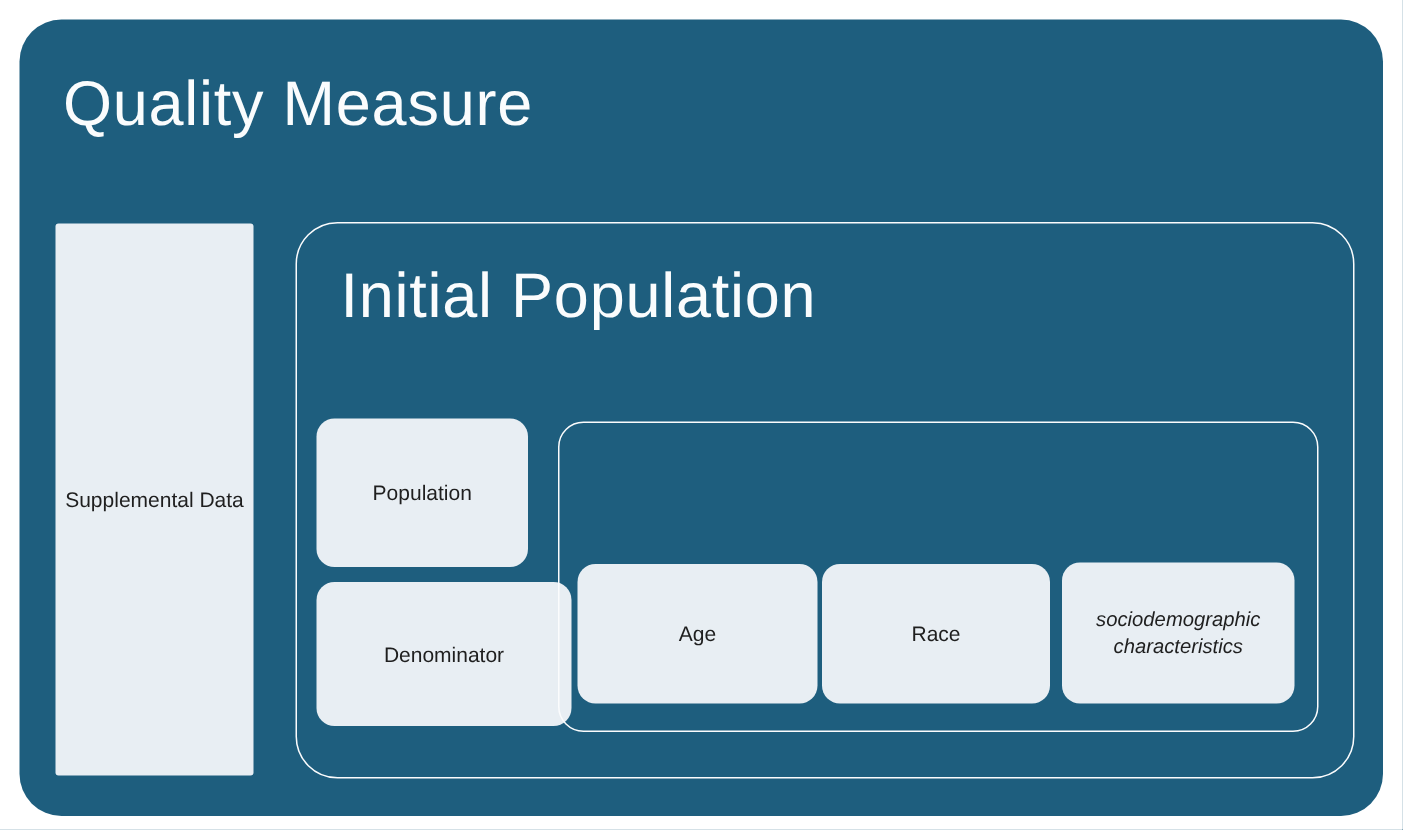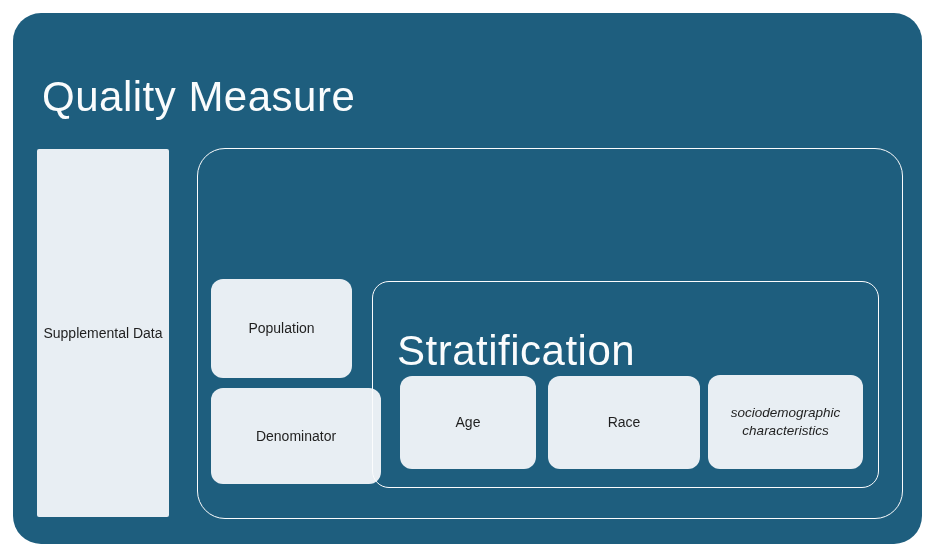--- a/index.html
+++ b/index.html
@@ -30,21 +30,20 @@
     border-radius: 28px;
   }
   .big-title {
     position: absolute;
     color: var(--title-text);
     font-size: 42px;
     font-weight: 400;
     letter-spacing: 0.5px;
     white-space: nowrap;
     line-height: 1.1;
-    margin-top: 28px;
   }
   .qm-title   { left: 42px;  top: 46px;  }
   .ip-title   { left: 227px; top: 174px; }
   .strat-title{ left: 397px; top: 300px; }
 
   .outline-box {
     position: absolute;
     border: 1.6px solid var(--outline);
     background: transparent;
   }
@@ -59,21 +58,21 @@
     align-items: center;
     justify-content: center;
     text-align: center;
     color: var(--box-text);
     font-size: 14px;
     line-height: 1.3;
   }
   .supp-box  { left: 37px;  top: 149px; width: 132px; height: 368px; border-radius: 2px; padding: 0 2px; }
   .num-box   { left: 211px; top: 279px; width: 141px; height: 99px; }
   .den-box   { left: 211px; top: 388px; width: 170px; height: 96px; }
-  .age-box   { left: 400px; top: 376px; width: 136px; height: 93px; }
+  .age-box   { left: 385px; top: 376px; width: 160px; height: 93px; }
   .race-box  { left: 548px; top: 376px; width: 152px; height: 93px; text-align: right; }
   .socio-box { left: 708px; top: 375px; width: 155px; height: 94px; font-size: 13.5px; padding: 0 6px; font-style: italic; }
 </style>
 </head>
 <body>
 
 <div class="canvas">
 
   <div class="panel">
 
@@ -81,32 +80,32 @@
   </div>
 
   <div class="big-title qm-title">Quality Measure</div>
 
   <div class="light-box supp-box">
     <span>Supplemental Data</span>
   </div>
 
   <div class="outline-box ip-box"></div>
 
+  <div class="big-title ip-title">Initial Population</div>
 
   <div class="light-box num-box">
     <span>Population</span>
   </div>
 
   <div class="light-box den-box">
     <span>Denominator</span>
   </div>
 
   <div class="outline-box strat-box"></div>
 
-  <div class="big-title strat-title">Stratification</div>
 
   <div class="light-box age-box">
     <span>Age</span>
   </div>
 
   <div class="light-box race-box">
     <span>Race</span>
   </div>
 
   <div class="light-box socio-box">

